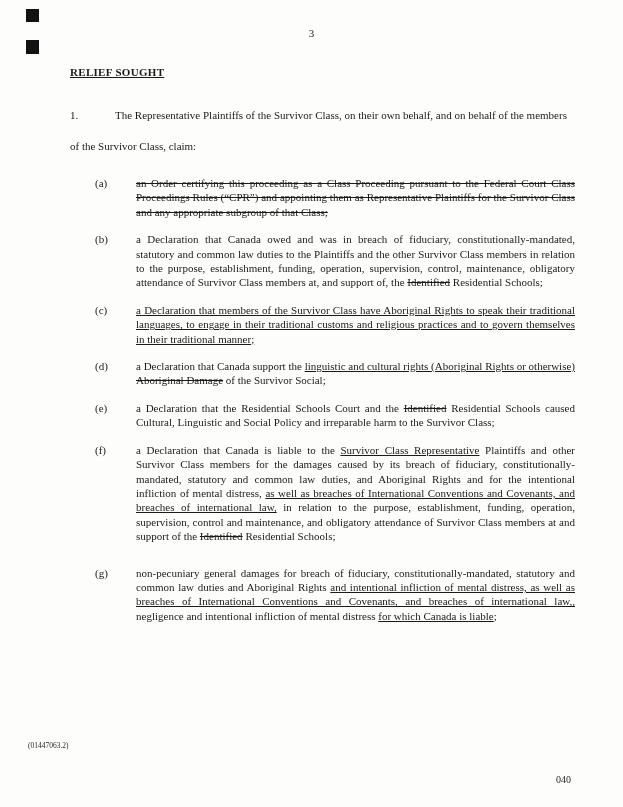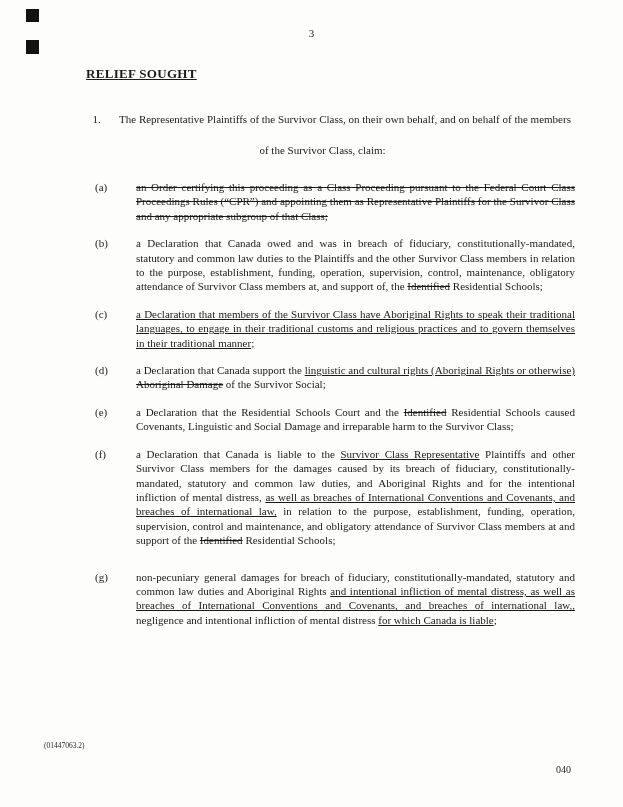--- a/index.html
+++ b/index.html
@@ -33,36 +33,36 @@
     text-align: center;
     font-size: 11px;
   }
   .content {
     position: absolute;
     top: 66px;
     left: 70px;
     width: 505px;
   }
   .heading {
-    font-size: 13px;
+    font-size: 11px;
     font-weight: bold;
     text-decoration: underline;
-    margin: 0 0 0 16px;
+    margin: 0 0 0 0;
     letter-spacing: 0.3px;
   }
   .subheading {
     font-size: 11px;
     font-weight: bold;
     text-decoration: underline;
     margin: 29px 0 0 0;
   }
   .intro {
     margin: 22px 0 0 0;
     line-height: 31px;
-    text-align: center;
+    text-align: left;
   }
   .intro .num {
     display: inline-block;
     width: 45px;
   }
   .claims {
     margin-top: 14px;
     margin-left: 25px;
     width: 480px;
   }
@@ -78,29 +78,29 @@
   .claim .body {
     flex: 1;
     text-align: justify;
     font-family: Liberation Serif, serif;
   }
   .claim.extra-gap { margin-top: 22px; }
   .strike    { text-decoration: line-through; }
   .underline { text-decoration: underline; }
   .footer-id {
     position: absolute;
-    left: 44px;
+    left: 28px;
     bottom: 57px;
     font-size: 7.5px;
     color: #2a2a2a;
   }
   .footer-stamp {
     position: absolute;
     right: 52px;
-    bottom: 32px;
+    bottom: 22px;
     font-size: 10px;
     color: #2a2a2a;
   }
 </style>
 </head>
 <body>
 
 <div class="page">
 
   <div class="artifact a1"></div>
@@ -126,21 +126,21 @@
         <div class="claim">
           <span class="label">(c)</span>
           <div class="body"><span class="underline">a Declaration that members of the Survivor Class have Aboriginal Rights to speak their traditional languages, to engage in their traditional customs and religious practices and to govern themselves in their traditional manner;</span></div>
         </div>
         <div class="claim">
           <span class="label">(d)</span>
           <div class="body"><span>a Declaration that Canada support the </span><span class="underline">linguistic and cultural rights (Aboriginal Rights or otherwise)</span><span> </span><span class="strike">Aboriginal Damage</span><span> of the Survivor Social;</span></div>
         </div>
         <div class="claim">
           <span class="label">(e)</span>
-          <div class="body"><span>a Declaration that the Residential Schools Court and the </span><span class="strike">Identified</span><span> Residential Schools caused Covenants, Linguistic and Social Damage and irreparable harm to the Survivor Class;</span></div>
+          <div class="body"><span>a Declaration that the Residential Schools Court and the </span><span class="strike">Identified</span><span> Residential Schools caused Cultural, Linguistic and Social Policy and irreparable harm to the Survivor Class;</span></div>
         </div>
         <div class="claim">
           <span class="label">(f)</span>
           <div class="body"><span>a Declaration that Canada is liable to the </span><span class="underline">Survivor Class Representative</span><span> Plaintiffs and other Survivor Class members for the damages caused by its breach of fiduciary, constitutionally-mandated, statutory and common law duties, and Aboriginal Rights and for the intentional infliction of mental distress, </span><span class="underline">as well as breaches of International Conventions and Covenants, and breaches of international law,</span><span>  in relation to the purpose, establishment, funding, operation, supervision, control and maintenance, and obligatory attendance of Survivor Class members at and support of the </span><span class="strike">Identified</span><span> Residential Schools;</span></div>
         </div>
         <div class="claim extra-gap">
           <span class="label">(g)</span>
           <div class="body"><span>non-pecuniary general damages for breach of fiduciary, constitutionally-mandated, statutory and common law duties and Aboriginal Rights </span><span class="underline">and intentional infliction of mental distress, as well as breaches of International Conventions and Covenants, and breaches of international law,,</span><span> negligence and intentional infliction of mental distress </span><span class="underline">for which Canada is liable</span><span>;</span></div>
         </div>
       </div>

